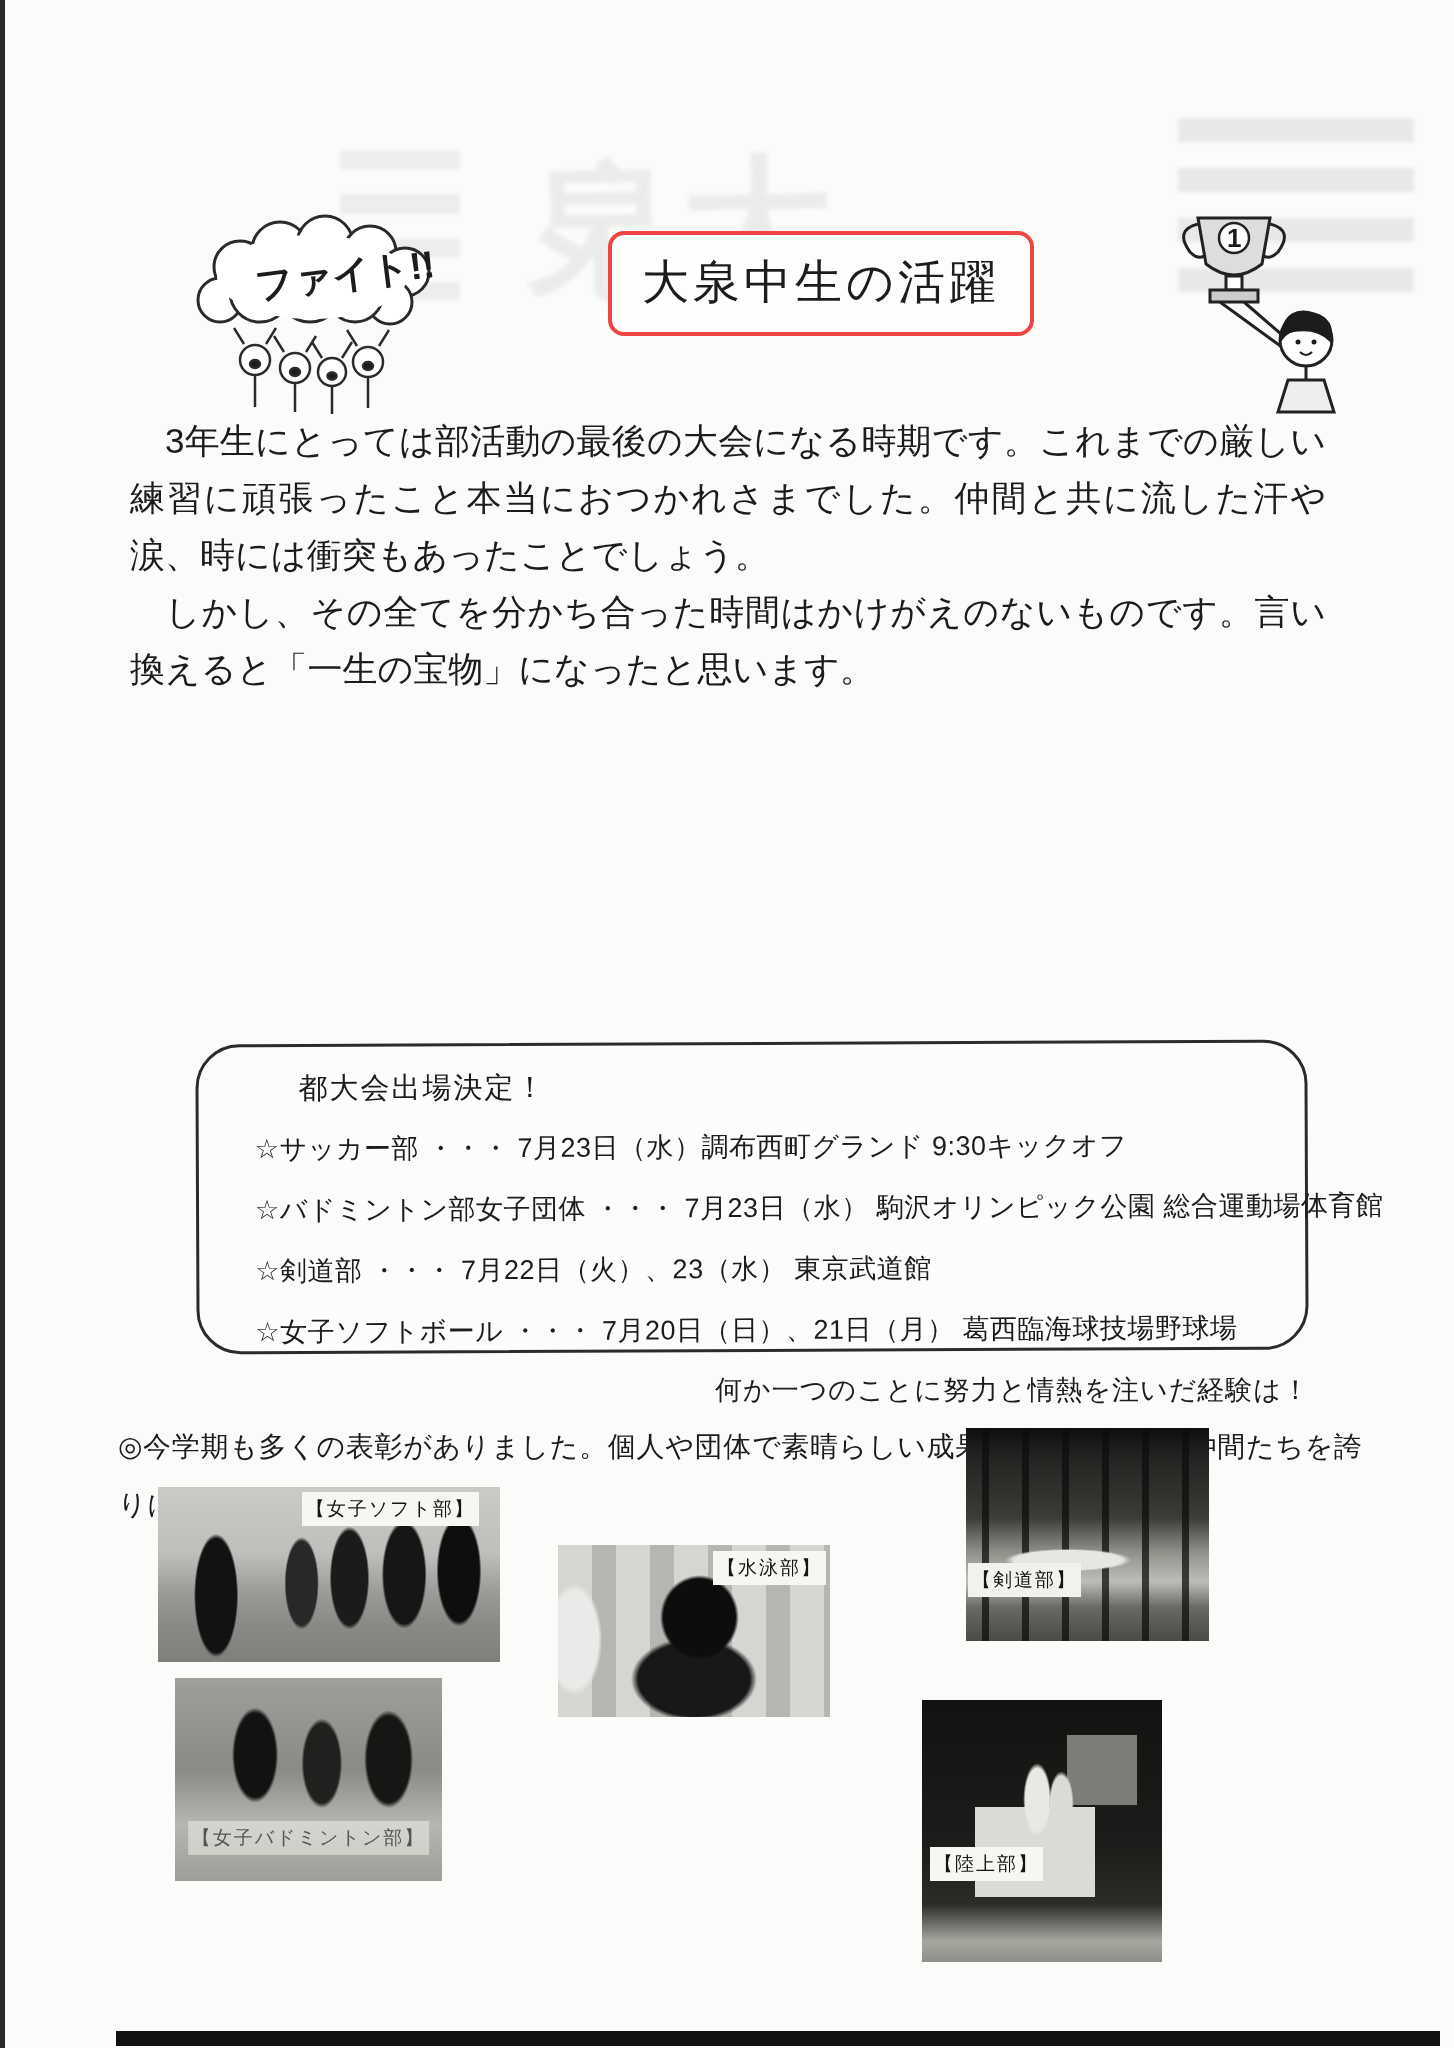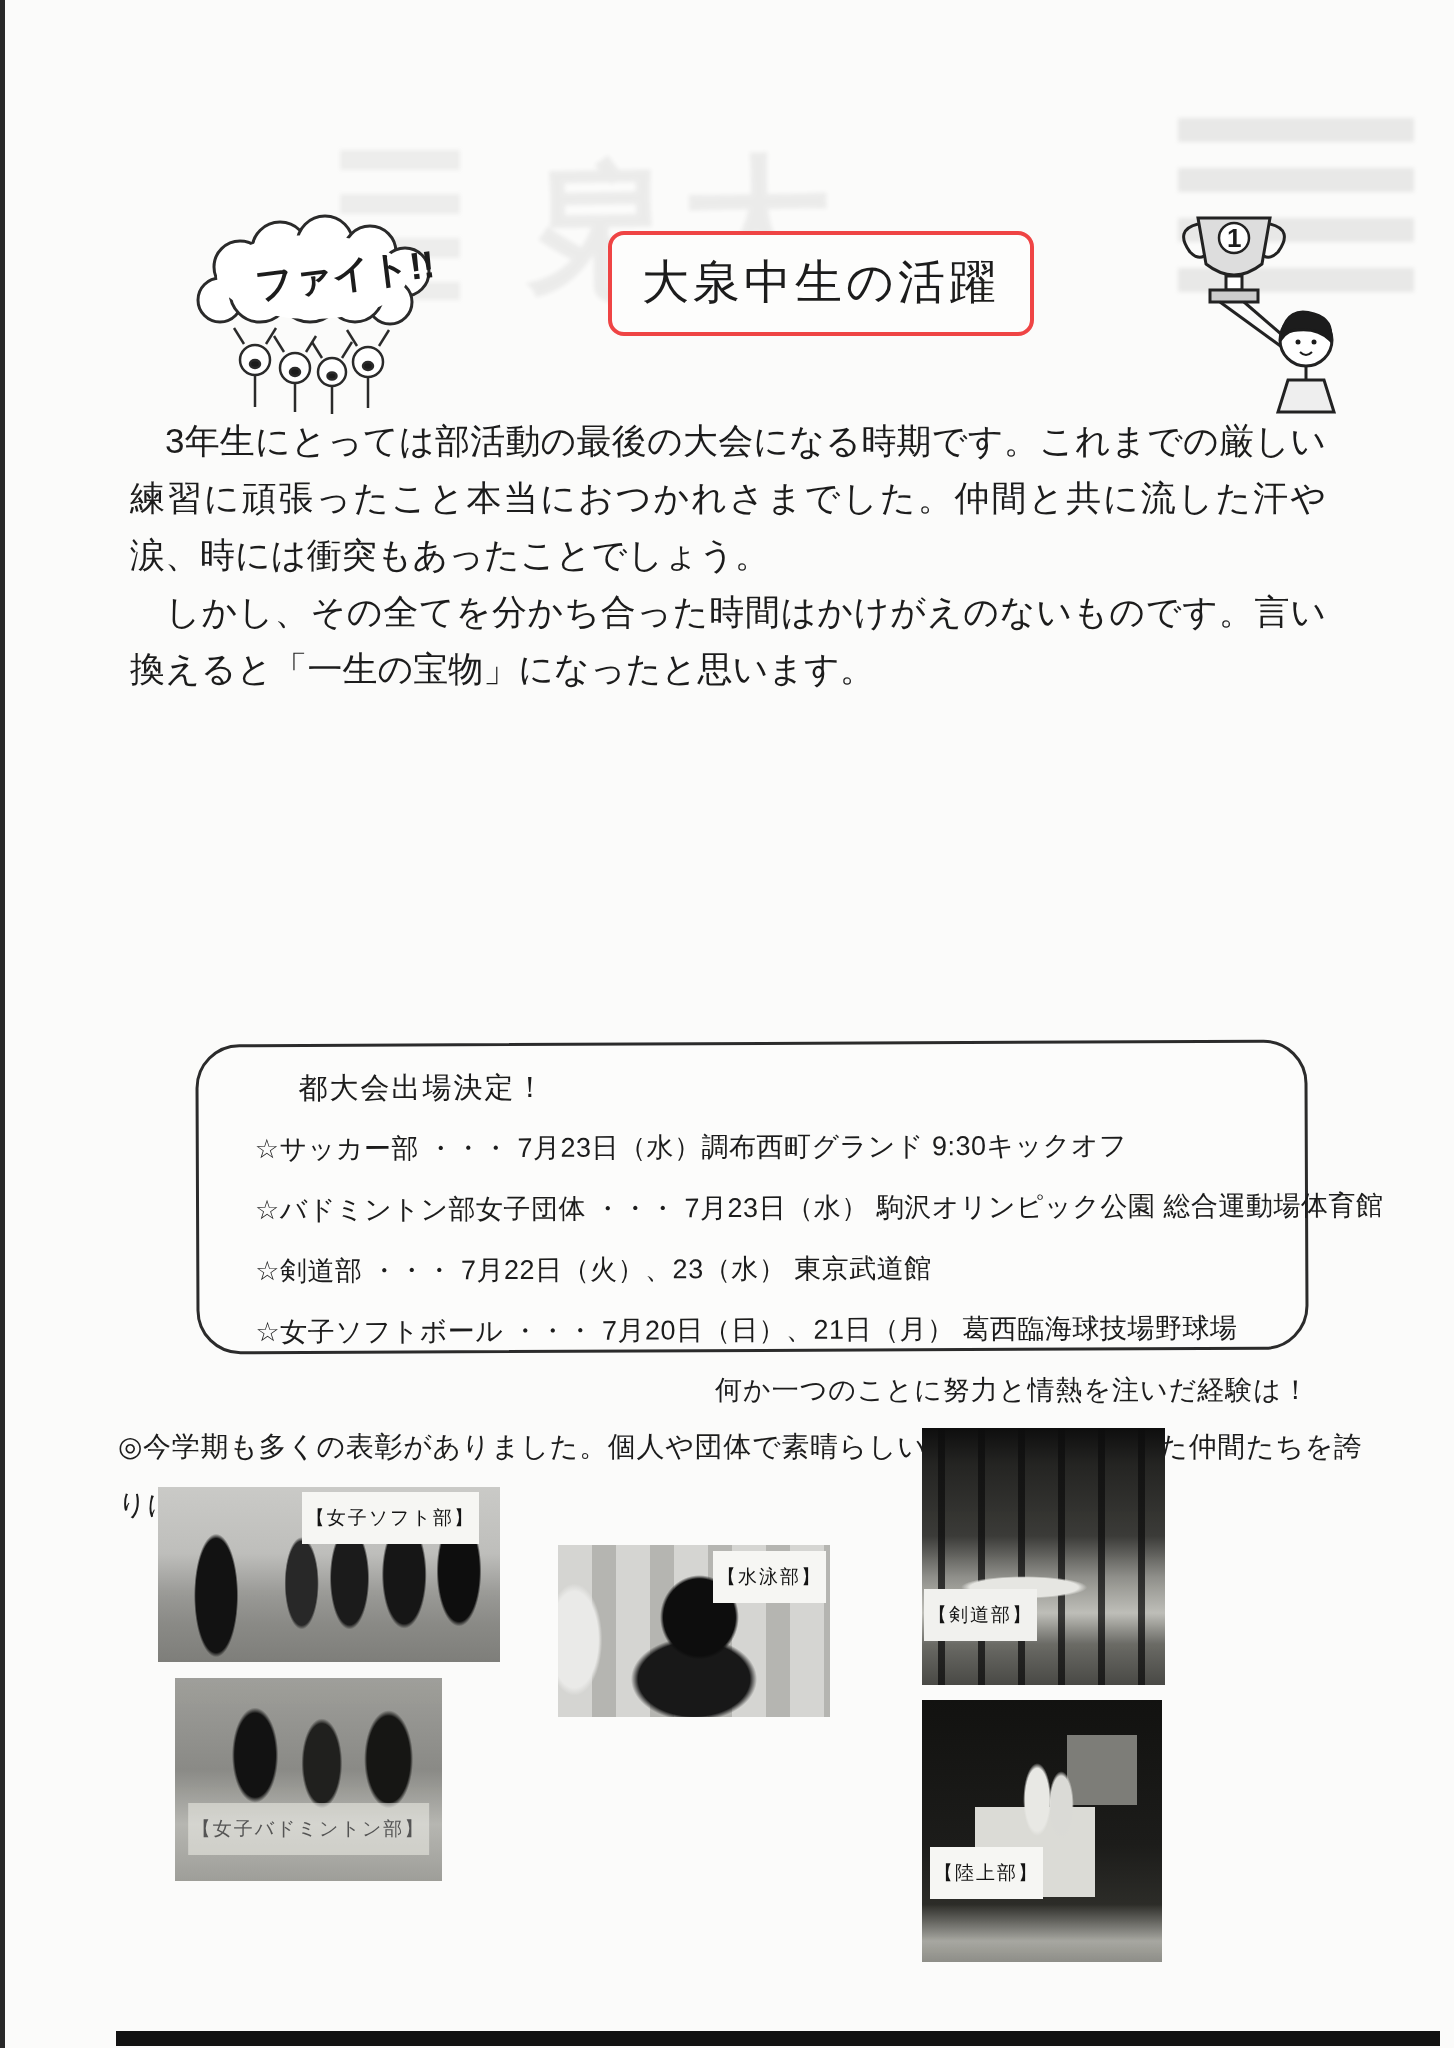--- a/index.html
+++ b/index.html
@@ -61,21 +61,21 @@
     font-size:27px;text-align:right;letter-spacing:1px;
   }
   .awards{
     position:absolute;left:118px;top:1418px;width:1244px;
     font-size:28px;line-height:58px;text-align:justify;
   }
   
   .photo{position:absolute;filter:contrast(1.02);}
   .photo .cap{
     position:absolute;background:#f4f4f1;color:#161616;
-    font-size:19px;letter-spacing:2px;padding:13px 4px;white-space:nowrap;
+    font-size:19px;letter-spacing:2px;padding:4px 4px;white-space:nowrap;
   }
   .ph-soft{
     left:158px;top:1487px;width:342px;height:175px;
     background:
       radial-gradient(ellipse 34px 95px at 17% 62%,#141414 0 60%,transparent 65%),
       radial-gradient(ellipse 26px 70px at 42% 55%,#2a2a2a 0 60%,transparent 66%),
       radial-gradient(ellipse 30px 78px at 56% 52%,#1d1d1d 0 60%,transparent 66%),
       radial-gradient(ellipse 34px 82px at 72% 50%,#181818 0 60%,transparent 66%),
       radial-gradient(ellipse 34px 84px at 88% 48%,#101010 0 60%,transparent 66%),
       linear-gradient(180deg,#c9c9c6 0%,#bdbdba 38%,#9a9a97 60%,#8a8a86 78%,#7e7e7a 100%);
@@ -85,21 +85,21 @@
     left:558px;top:1545px;width:272px;height:172px;
     background:
       radial-gradient(ellipse 58px 62px at 52% 42%,#0f0f0f 0 62%,transparent 68%),
       radial-gradient(ellipse 90px 60px at 50% 78%,#1a1a1a 0 62%,transparent 70%),
       radial-gradient(ellipse 40px 80px at 6% 55%,#e8e8e6 0 60%,transparent 70%),
       repeating-linear-gradient(90deg,#d3d3d0 0 34px,#b4b4b0 34px 58px),
       linear-gradient(180deg,#cfcfcc 0%,#a9a9a5 100%);
   }
   .ph-swim .cap{top:6px;right:4px;}
   .ph-kendo{
-    left:922px;top:1428px;width:243px;height:257px;
+    left:966px;top:1428px;width:243px;height:213px;
     background:
       radial-gradient(ellipse 90px 16px at 42% 62%,#e4e4e0 0 60%,transparent 70%),
       repeating-linear-gradient(90deg,transparent 0 16px,rgba(15,15,15,.75) 16px 23px,transparent 23px 40px),
       linear-gradient(180deg,#101010 0%,#262624 14%,#3c3c39 42%,#8f8f8a 58%,#bdbdb7 72%,#6b6b66 84%,#4a4a46 100%);
   }
   .ph-kendo .cap{left:2px;bottom:44px;background:#efefec;}
   .ph-bad{
     left:175px;top:1678px;width:267px;height:203px;
     background:
       radial-gradient(ellipse 34px 70px at 30% 38%,#141414 0 60%,transparent 68%),

